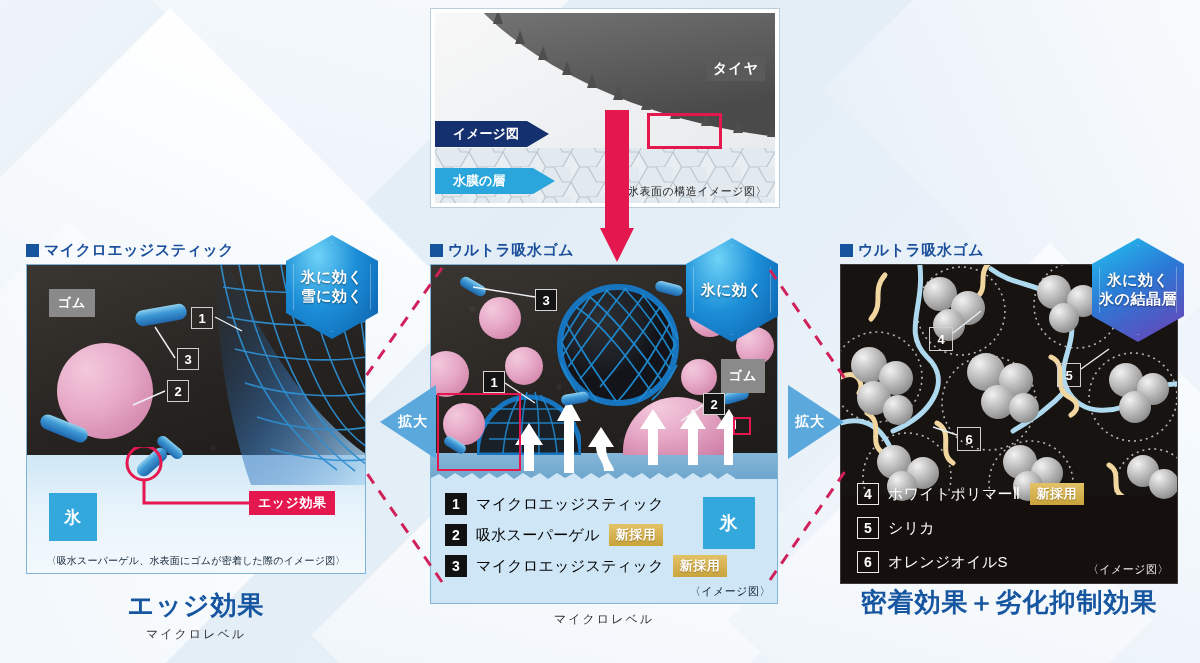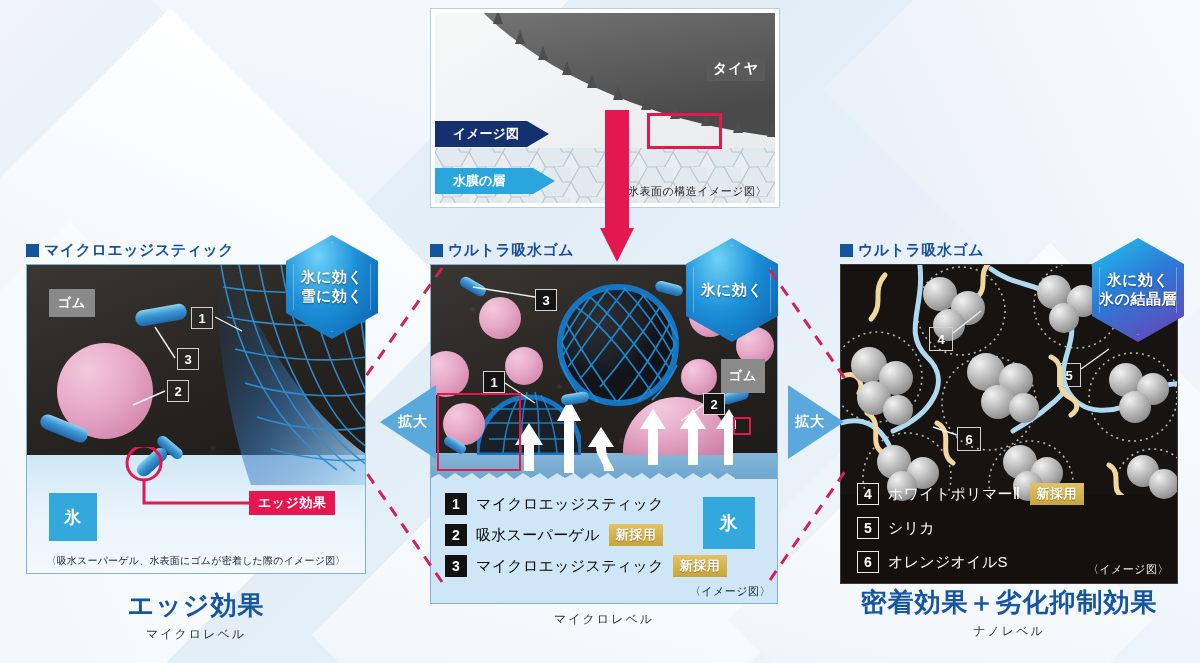--- a/index.html
+++ b/index.html
@@ -610,21 +610,20 @@
       <div class="hex-inner"></div>
       <div class="hex-txt">
         <div>氷に効く</div>
         <div>氷の結晶層</div>
       </div>
     </div>
   </div>
 
   <div class="cap-wrap" style="left:820px; top:585px; width:378px;">
     <div class="cap-title">密着効果＋劣化抑制効果</div>
-    <div class="cap-sub">ナノレベル</div>
   </div>
 
   <svg class="dash" style="left:360px; top:260px; width:86px; height:330px;" viewBox="0 0 86 330">
     <g stroke="#d0215b" stroke-width="3" stroke-dasharray="11 9" fill="none">
       <line x1="82" y1="8" x2="6" y2="116"></line>
       <line x1="82" y1="322" x2="6" y2="212"></line>
     </g>
   </svg>
 
   <svg class="dash" style="left:762px; top:260px; width:90px; height:330px;" viewBox="0 0 90 330">

